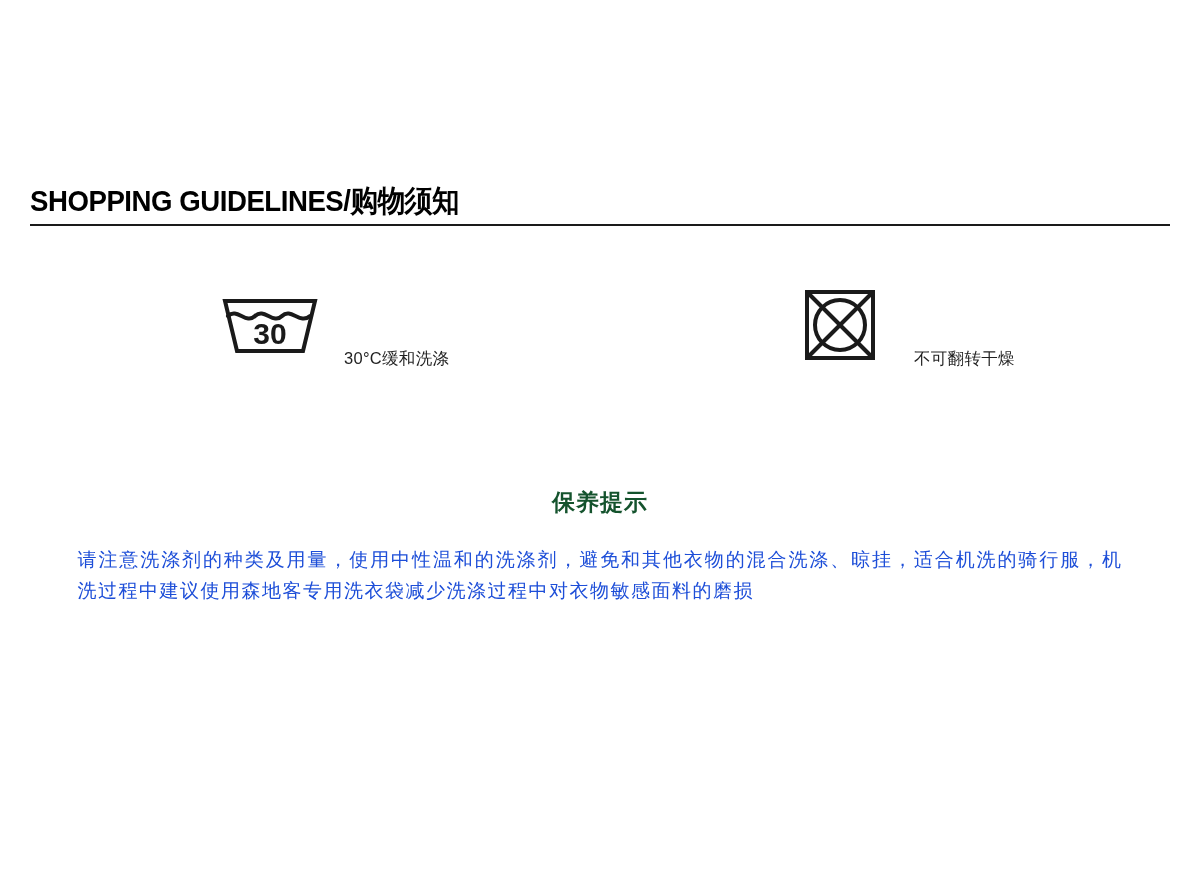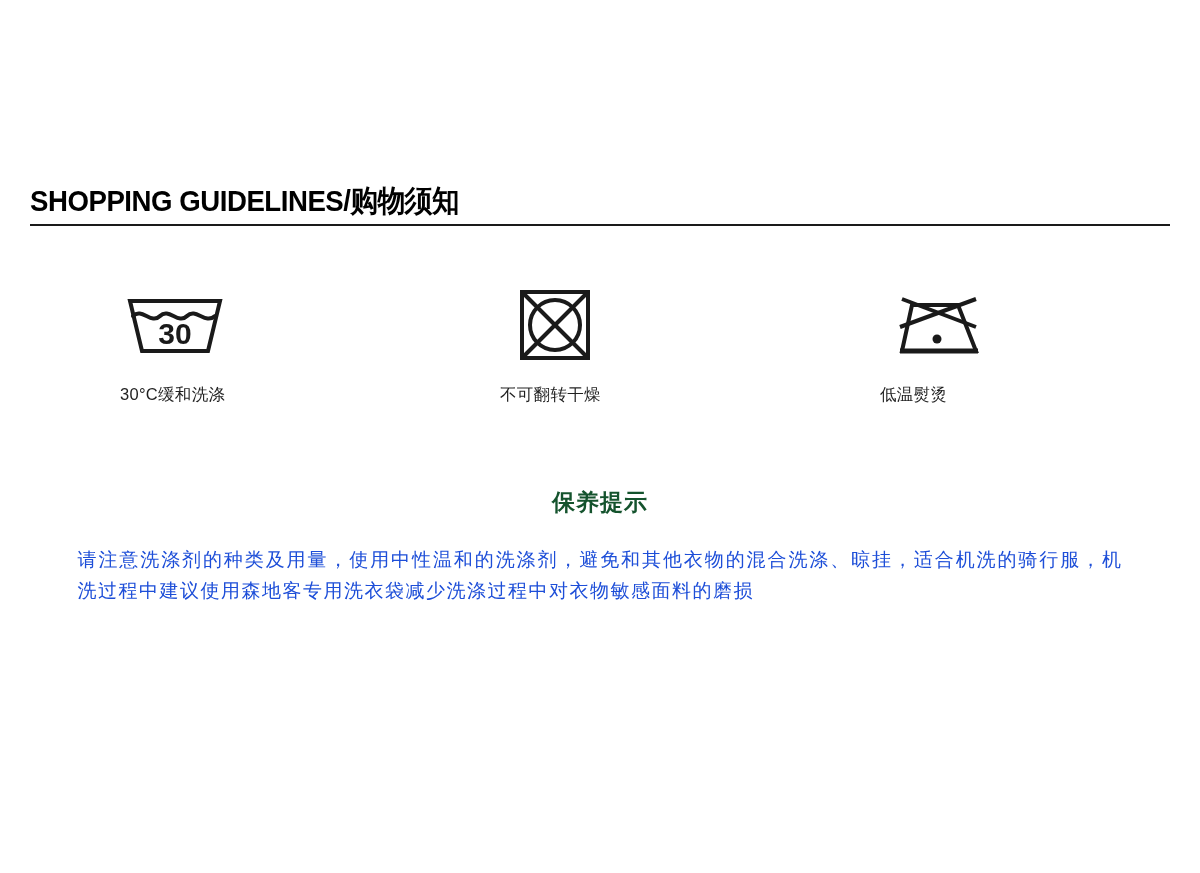--- a/index.html
+++ b/index.html
@@ -52,36 +52,37 @@
     left: 30px;
     top: 280px;
     width: 1140px;
     display: flex;
     justify-content: space-around;
     align-items: flex-start;
   }
   .symbol-item {
     width: 200px;
     display: flex;
-    flex-direction: column;
-    align-items: flex-start;
+    flex-direction: row;
+    align-items: flex-end;
   }
   .symbol-glyph {
     height: 90px;
     display: flex;
     align-items: center;
     justify-content: center;
   }
   .symbol-label {
     margin-top: 14px;
     font-size: 16.5px;
     color: #1f1f1f;
     text-align: center;
     letter-spacing: 0.3px;
     white-space: nowrap;
+    margin-left: 19px;
   }
 
   
   .tips {
     position: absolute;
     left: 30px;
     top: 487px;
     width: 1140px;
   }
   .tips-title {
@@ -134,35 +135,20 @@
         <svg width="110" height="72" viewBox="0 0 110 72" aria-hidden="true">
           <rect x="22" y="3" width="66" height="66" fill="none" stroke="#1a1a1a" stroke-width="4"></rect>
           <circle cx="55" cy="36" r="25" fill="none" stroke="#1a1a1a" stroke-width="4"></circle>
           <line x1="22" y1="3" x2="88" y2="69" stroke="#1a1a1a" stroke-width="4"></line>
           <line x1="88" y1="3" x2="22" y2="69" stroke="#1a1a1a" stroke-width="4"></line>
         </svg>
       </div>
       <div class="symbol-label">不可翻转干燥</div>
     </div>
 
-    <div class="symbol-item">
-      <div class="symbol-glyph">
-        <svg width="110" height="72" viewBox="0 0 110 72" aria-hidden="true">
-
-          <path d="M22 62 L32 16 L78 16 L96 62 Z" fill="none" stroke="#1a1a1a" stroke-width="4" stroke-linejoin="miter"></path>
-          <line x1="20" y1="62" x2="98" y2="62" stroke="#1a1a1a" stroke-width="5"></line>
-
-          <circle cx="57" cy="50" r="4.5" fill="#1a1a1a"></circle>
-
-          <line x1="20" y1="38" x2="96" y2="10" stroke="#1a1a1a" stroke-width="4"></line>
-          <line x1="22" y1="10" x2="96" y2="38" stroke="#1a1a1a" stroke-width="4"></line>
-        </svg>
-      </div>
-      <div class="symbol-label">低温熨烫</div>
-    </div>
 
 
   </div>
 
   <div class="tips">
     <div class="tips-title">保养提示</div>
     <div class="tips-body">请注意洗涤剂的种类及用量，使用中性温和的洗涤剂，避免和其他衣物的混合洗涤、晾挂，适合机洗的骑行服，机洗过程中建议使用森地客专用洗衣袋减少洗涤过程中对衣物敏感面料的磨损</div>
   </div>
 
 </div>

